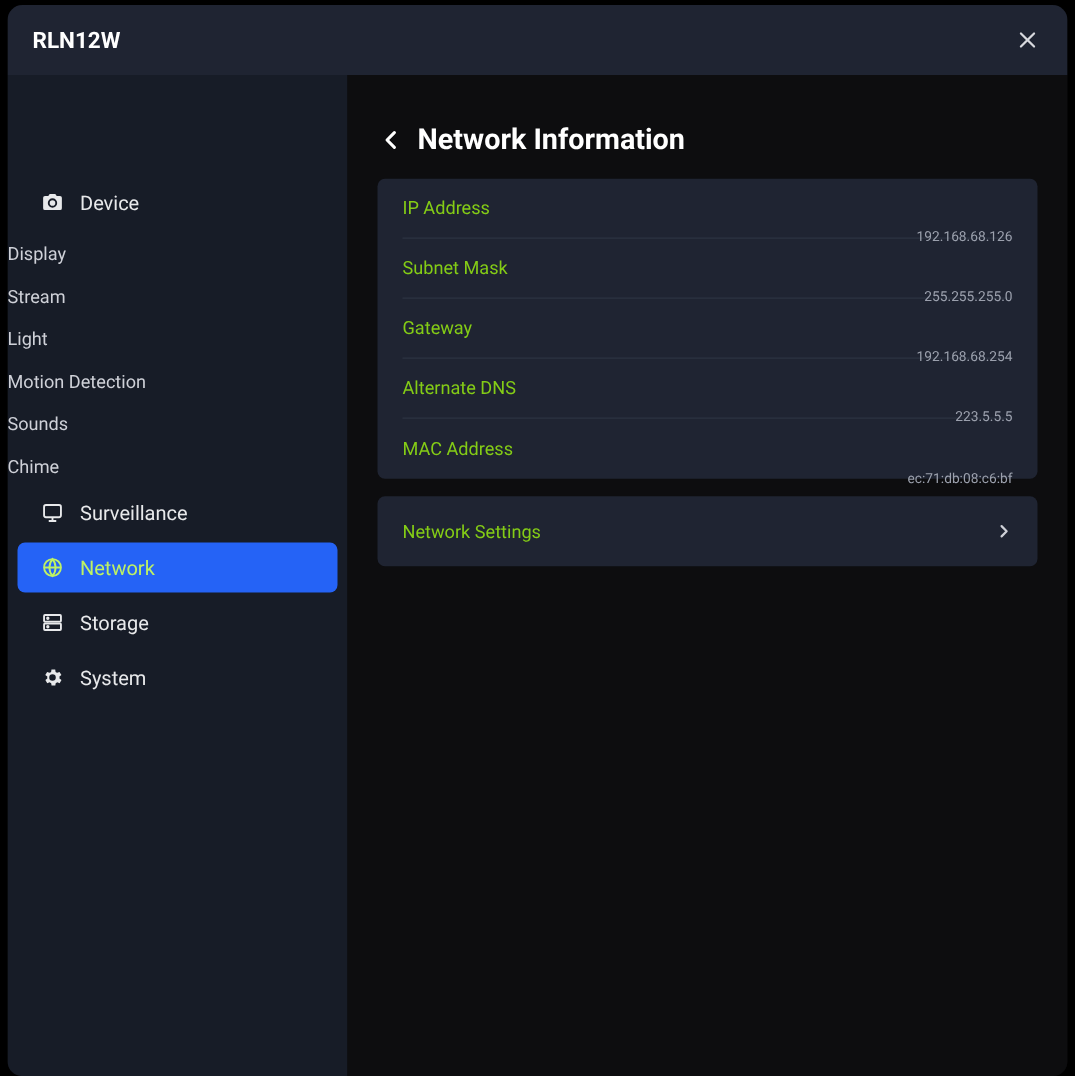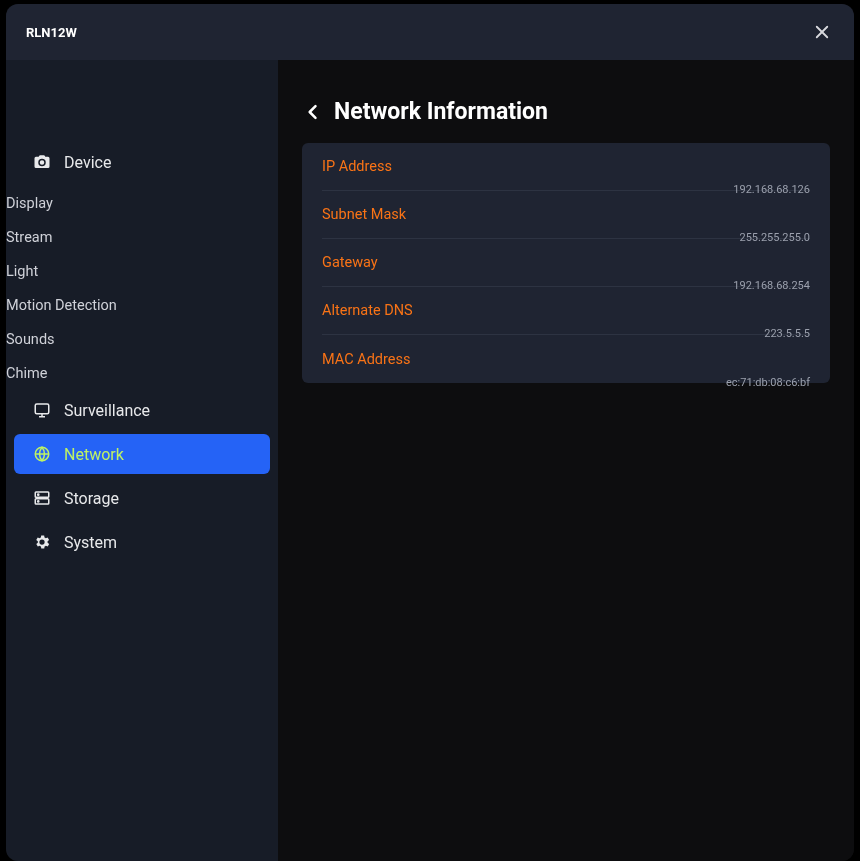--- a/index.html
+++ b/index.html
@@ -20,21 +20,21 @@
   }
   .titlebar {
     height: 56px;
     background: #1f2432;
     display: flex;
     align-items: center;
     justify-content: space-between;
     padding: 0 18px 0 20px;
   }
   .titlebar .title {
-    font-size: 13px;
+    font-size: 18px;
     font-weight: 700;
     color: #fff;
   }
   .titlebar .close {
     width: 28px; height: 28px;
     display: flex; align-items: center; justify-content: center;
     cursor: pointer;
     color: #d8d9de;
   }
   .titlebar .close svg { width: 18px; height: 18px; }
@@ -111,21 +111,21 @@
   }
   .row {
     display: flex;
     justify-content: space-between;
     align-items: center;
     height: 48px;
     border-bottom: 1px solid #2d3342;
     font-size: 14.5px;
   }
   .row:last-child { border-bottom: none; }
-  .row .label { color: #f97316; }
+  .row .label { color: #84cc16; }
   .row .value { color: #9ba0ad; font-size: 11px; margin-top: 46px; }
   .card.link {
     cursor: pointer;
   }
   .card.link .row {
     border-bottom: none;
     height: 56px;
   }
   .card.link .chev {
     color: #cfd1d8;
@@ -255,16 +255,26 @@
         <div class="row">
           <span class="label">Alternate DNS</span>
           <span class="value">223.5.5.5</span>
         </div>
         <div class="row">
           <span class="label">MAC Address</span>
           <span class="value">ec:71:db:08:c6:bf</span>
         </div>
       </div>
 
+      <div class="card link">
+        <div class="row">
+          <span class="label">Network Settings</span>
+          <span class="chev">
+            <svg viewBox="0 0 24 24" width="14" height="14" fill="none" stroke="currentColor" stroke-width="3" stroke-linecap="round" stroke-linejoin="round">
+              <polyline points="9 5 16 12 9 19"></polyline>
+            </svg>
+          </span>
+        </div>
+      </div>
 
     </div>
   </div>
 </div>
 
 </body></html>

